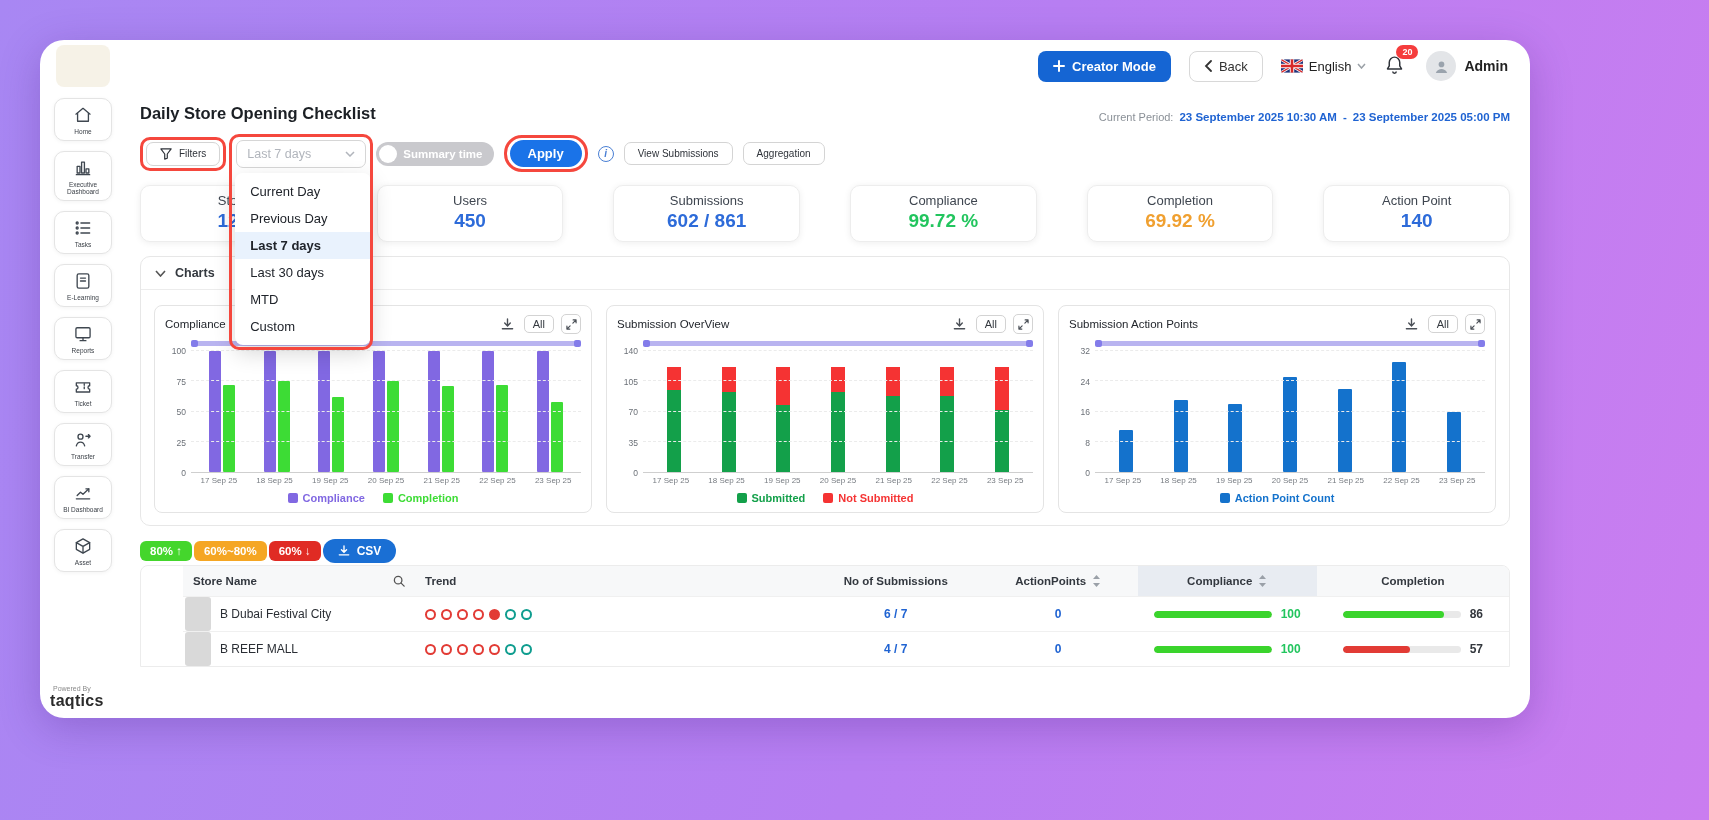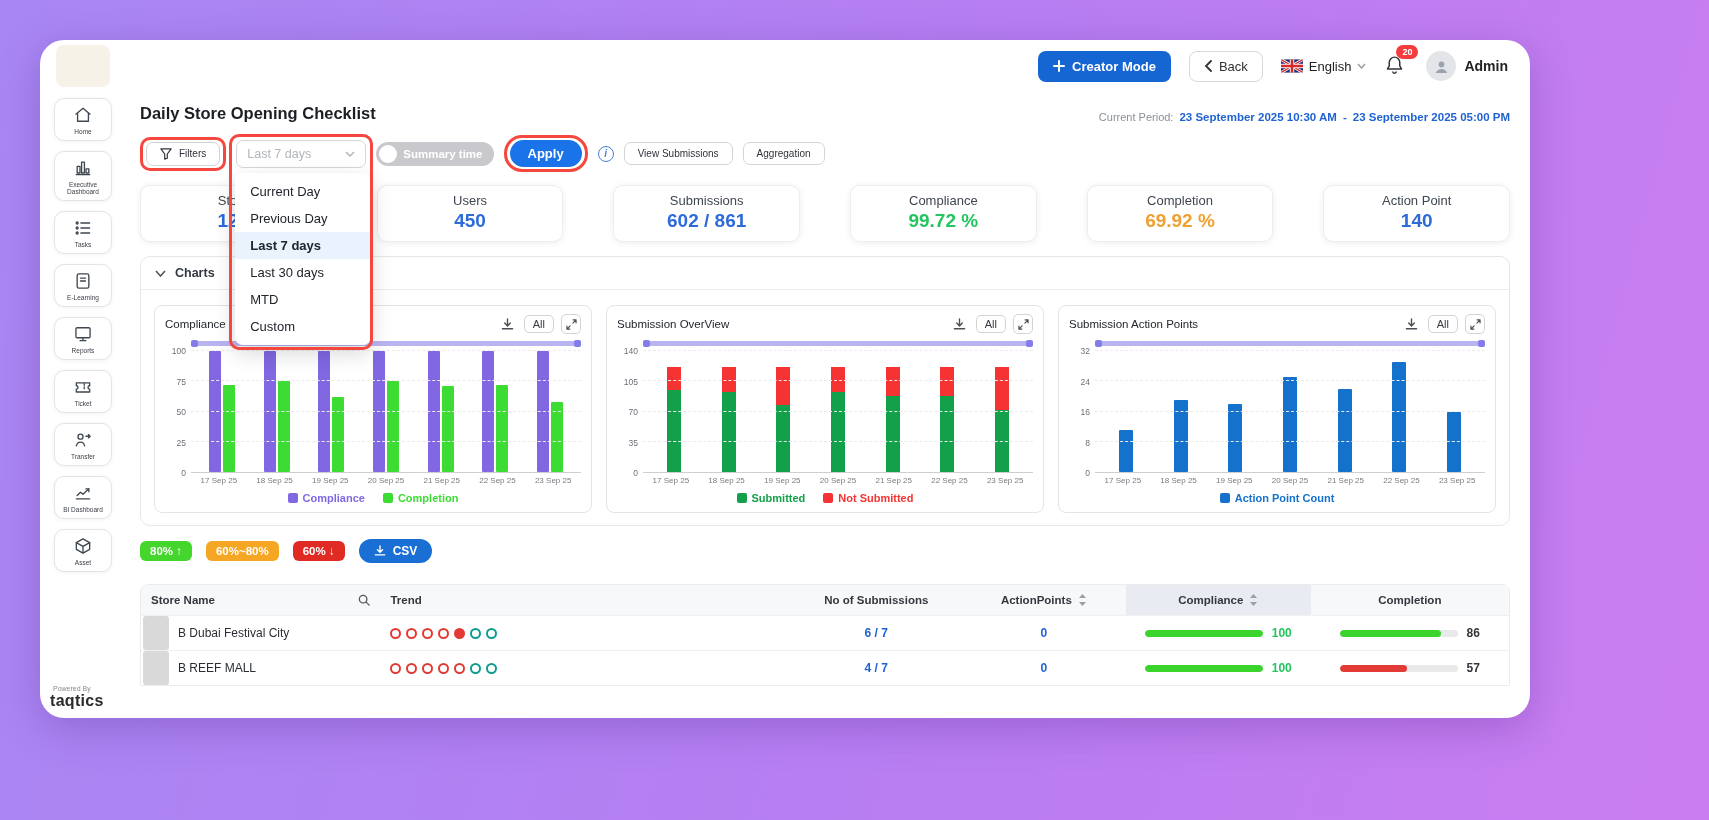--- a/index.html
+++ b/index.html
@@ -90,25 +90,25 @@
   .seg { width:100%; }
   .xlabels { display:flex; margin-top:3px; }
   .xlab { flex:1; text-align:center; font-size:8px; color:#777c82; white-space:nowrap; }
   .chart-legend { display:flex; justify-content:center; gap:18px; margin-top:7px; padding-bottom:2px; }
   .leg-item { display:flex; align-items:center; gap:5px; font-size:11px; font-weight:600; }
   .leg-sq { width:10px; height:10px; border-radius:2px; }
   
   .meta-row { display:flex; justify-content:space-between; align-items:center; margin-top:13px; }
   .meta-left { display:flex; align-items:baseline; gap:8px; font-size:12px; color:#4a4f56; }
   .meta-left b { color:#15181d; font-size:13px; margin-right:10px; }
-  .meta-right { display:flex; align-items:center; gap:14px; }
+  .meta-right { display:flex; align-items:center; gap:2px; }
   .badge-pill { color:#fff; font-size:11.5px; font-weight:700; border-radius:6px; padding:4px 10px; cursor:default; }
   .btn-csv { display:flex; align-items:center; gap:7px; background:#1a6fd4; color:#fff; border:none; border-radius:15px; padding:5px 15px; font-size:12px; font-weight:700; cursor:pointer; }
   
-  .stores-table { margin-top:21px; border:1px solid #ececec; border-radius:8px 8px 0 0; overflow:hidden; }
+  .stores-table { margin-top:2px; border:1px solid #ececec; border-radius:8px 8px 0 0; overflow:hidden;padding-left:42px; }
   .trow { display:grid; grid-template-columns:17.5% 30% 12.5% 12% 13.5% 14.5%; align-items:center; }
   .thead { background:#f7f8f9; }
   .th { font-size:11.5px; font-weight:700; color:#33383f; padding:9px 10px; display:flex; align-items:center; gap:6px; }
   .th.c { justify-content:center; }
   .th.hl { background:#e8ecf2; }
   .th .spacer { flex:1; }
   .tbody .trow { border-top:1px solid #f0f0f0; height:35px; background:#fff; }
   .cell { font-size:12px; color:#2a2e34; padding:0 10px; display:flex; align-items:center; }
   .cell.c { justify-content:center; }
   .store-cell { gap:9px; padding-left:2px; }

